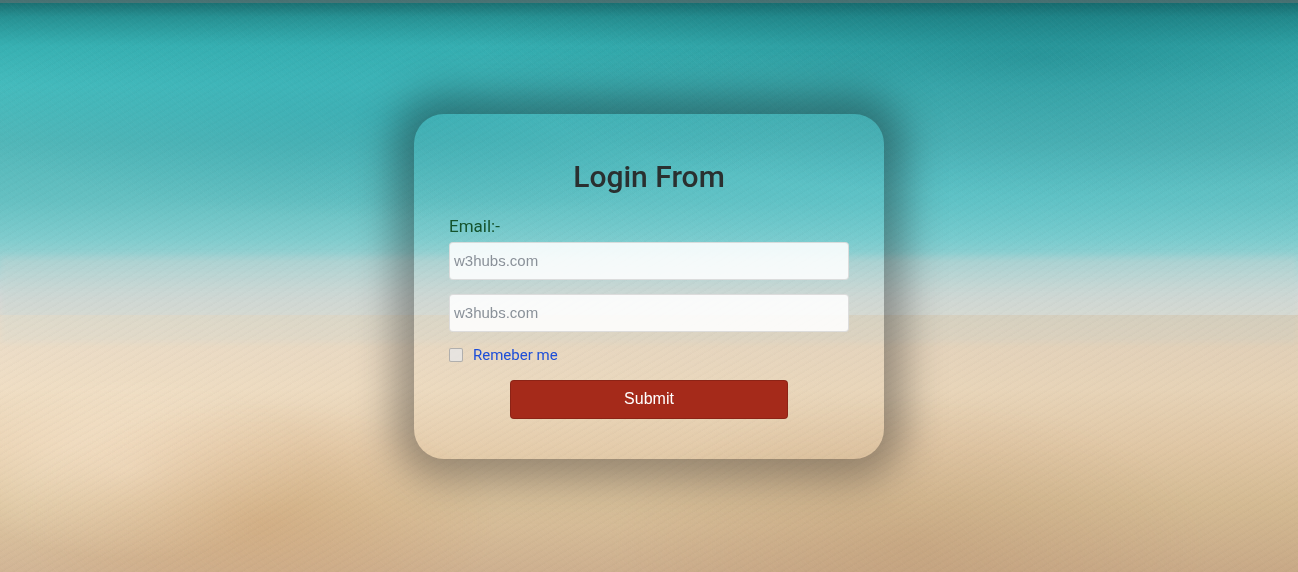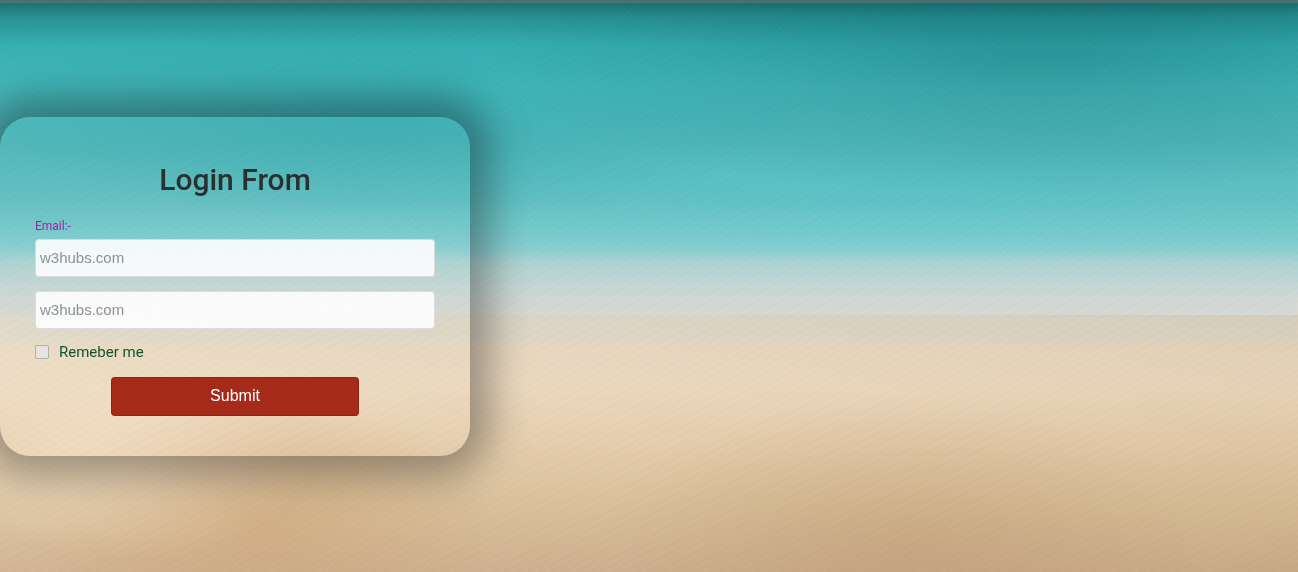--- a/index.html
+++ b/index.html
@@ -70,42 +70,42 @@
       position: absolute;
       top: 0; left: 0; right: 0;
       height: 3px;
       background: rgba(120,120,120,0.5);
     }
     .center-wrap {
       position: absolute;
       inset: 0;
       display: flex;
       align-items: center;
-      justify-content: flex-start;
+      justify-content: center;
     }
     .form-card {
       width: 470px;
       padding: 45px 35px 40px;
       border-radius: 30px;
       background: rgba(0,0,0,0.0);
       box-shadow: 0 0 40px 20px rgba(0,0,0,0.35);
       position: relative;
     }
     .form-title {
       text-align: center;
       font-size: 30px;
       font-weight: 500;
       color: #2a3030;
       margin-bottom: 22px;
     }
     .form-group { margin-bottom: 14px; }
     .form-label {
       display: block;
-      font-size: 12px;
-      color: #a21caf;
+      font-size: 17px;
+      color: #14532d;
       margin-bottom: 6px;
       font-weight: 400;
     }
     .form-input {
       width: 100%;
       height: 38px;
       padding: 7px 4px;
       font-size: 15px;
       color: #495057;
       background: rgba(255,255,255,0.88);
@@ -125,26 +125,26 @@
       width: 14px;
       height: 14px;
       appearance: none;
       background: rgba(230,230,230,0.8);
       border: 1px solid rgba(140,140,140,0.6);
       border-radius: 2px;
       cursor: pointer;
     }
     .remember-label {
       font-size: 15px;
-      color: #14532d;
+      color: #1d4ed8;
       cursor: pointer;
     }
     .submit-row { text-align: center; }
     .submit-btn {
-      width: 248px;
+      width: 278px;
       height: 39px;
       background: #a52a1a;
       color: #fff;
       border: 1px solid rgba(0,0,0,0.15);
       border-radius: 4px;
       font-size: 16px;
       font-weight: 400;
       cursor: pointer;
     }
   </style>

